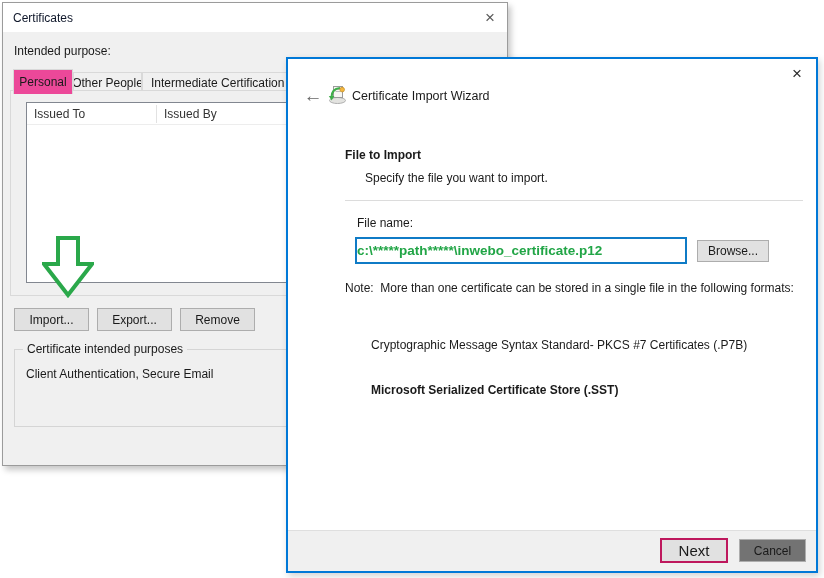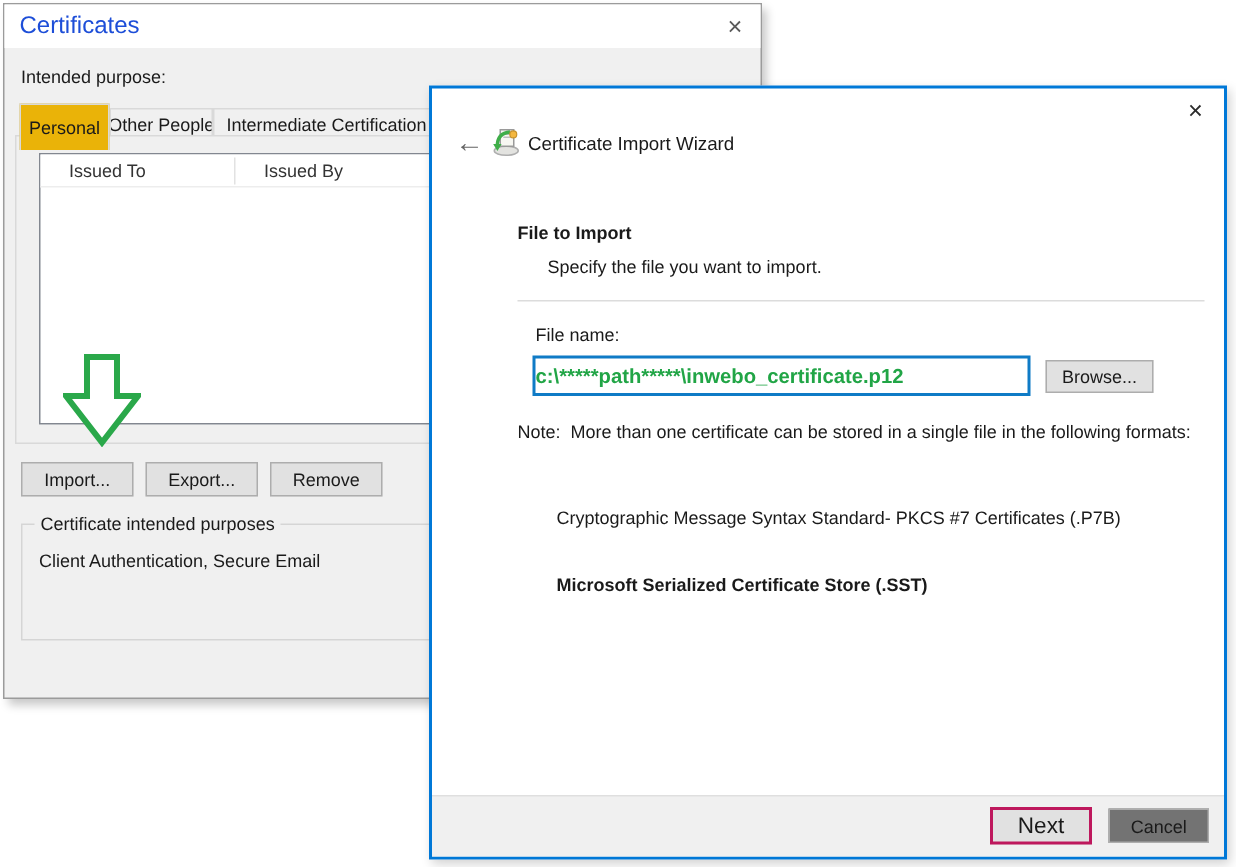--- a/index.html
+++ b/index.html
@@ -5,37 +5,37 @@
   html,body{margin:0;padding:0;background:#ffffff;}
   *{box-sizing:border-box;}
   body{font-family:"Liberation Sans", sans-serif;font-size:12px;color:#1a1a1a;}
   #stage{position:relative;width:824px;height:578px;background:#ffffff;overflow:hidden;}
 
   
   .cert-dialog{position:absolute;left:2px;top:2px;width:506px;height:464px;
     background:#f0f0f0;border:1px solid #9b9b9b;box-shadow:3px 4px 6px rgba(0,0,0,.22);}
   .cert-titlebar{position:absolute;left:0;top:0;right:0;height:29px;background:#ffffff;
     display:flex;align-items:center;}
-  .cert-title{color:#1d4ed8;padding-left:10px;font-size:16px;}
+  .cert-title{color:#0f172a;padding-left:10px;font-size:12px;}
   .cert-close{position:absolute;right:0;top:0;width:34px;height:29px;display:flex;align-items:center;
     justify-content:center;color:#5a5a5a;font-size:17px;cursor:default;}
   .ip-label{position:absolute;left:11px;top:41px;}
   .combobox{position:absolute;left:127px;top:38px;width:366px;height:22px;background:#ffffff;
     border:1px solid #7a7a7a;display:flex;align-items:center;padding-left:6px;}
   .combo-chevron{position:absolute;right:6px;top:7px;}
   .tab{position:absolute;border:1px solid #d9d9d9;background:#f0f0f0;display:flex;
     align-items:center;justify-content:center;top:69px;height:21px;white-space:nowrap;overflow:hidden;}
-  .tab.active{top:66px;height:31px;background:#eab308;border-bottom:none;z-index:2;}
+  .tab.active{top:66px;height:25px;background:#ec4899;border-bottom:none;z-index:2;}
   .tab-pane{position:absolute;left:7px;top:87px;width:490px;height:206px;background:#f0f0f0;
     border:1px solid #d9d9d9;}
   .listbox{position:absolute;left:23px;top:99px;width:459px;height:181px;background:#ffffff;
     border:1px solid #828790;}
   .lv-header{position:absolute;left:0;top:0;right:0;height:22px;background:#ffffff;
     border-bottom:1px solid #ededed;}
-  .lv-col{position:absolute;top:4px;color:#333;margin-left:12px;}
+  .lv-col{position:absolute;top:4px;color:#333;}
   .lv-sep{position:absolute;top:2px;width:1px;height:18px;background:#e2e2e2;}
   .cert-btn{position:absolute;top:305px;width:75px;height:23px;background:#e1e1e1;
     border:1px solid #adadad;font-family:"Liberation Sans",sans-serif;font-size:12px;color:#1a1a1a;}
   .groupbox{position:absolute;left:11px;top:346px;width:482px;height:78px;border:1px solid #d5d5d5;}
   .groupbox-legend{position:absolute;left:8px;top:-8px;background:#f0f0f0;padding:0 4px;}
   .groupbox-value{position:absolute;left:11px;top:17px;text-align:right;}
 
   
   .annot-arrow{position:absolute;left:42px;top:236px;width:52px;height:62px;z-index:5;}
 

